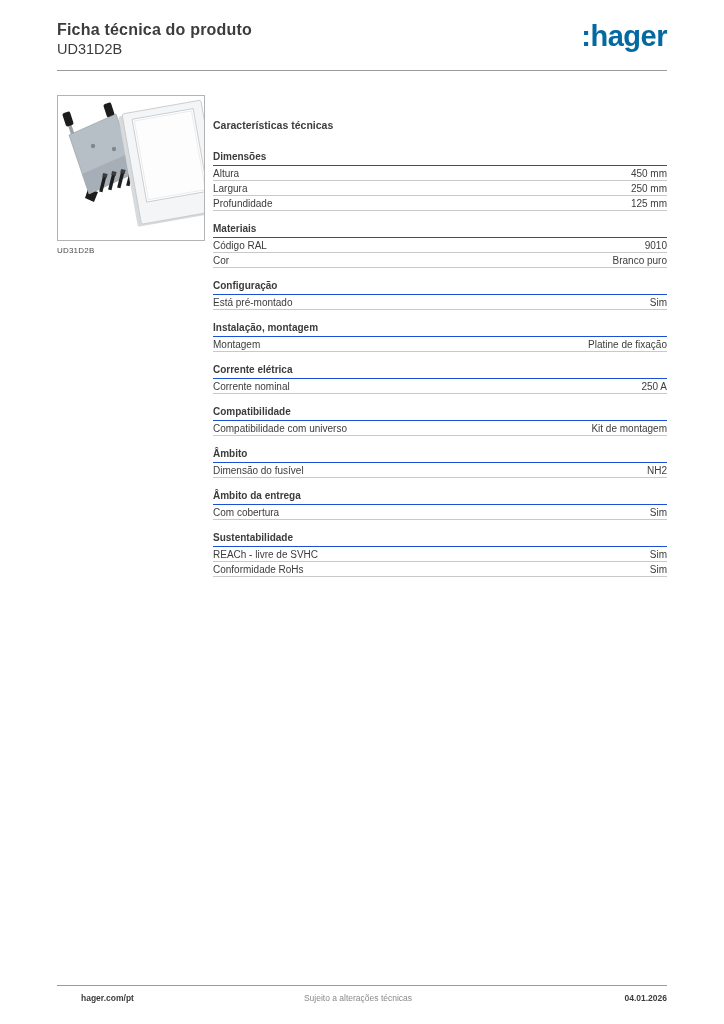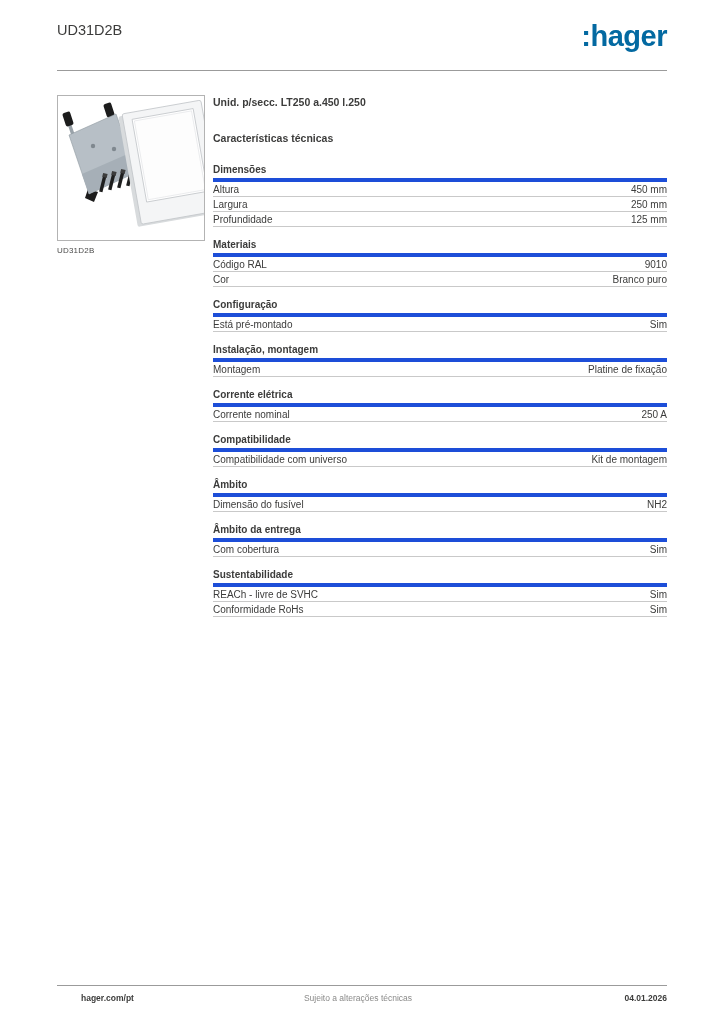--- a/index.html
+++ b/index.html
@@ -25,21 +25,21 @@
   .image-box { width:148px; height:146px; border:1px solid #b3b3b3; background:#fff; overflow:hidden; }
   .image-caption { margin-top:5px; font-size:8px; color:#4b4b4a; letter-spacing:.2px; }
 
   .spec-col { position:absolute; left:156px; right:0; top:0; }
   .product-name { font-size:10.5px; font-weight:bold; margin-top:1px; }
   .spec-heading { font-size:10.5px; font-weight:bold; margin-top:24px; margin-bottom:20px; }
 
   .section { margin-bottom:12px; }
   .section-title {
     font-size:10px; font-weight:bold;
-    padding-bottom:3px; border-bottom:4px solid #1d4ed8;
+    padding-bottom:3px; border-bottom:1px solid #1d4ed8;
   }
   .spec-row {
     display:flex; justify-content:space-between; align-items:center;
     height:15px; border-bottom:1px solid #c9c9c9;
     font-size:10px;
   }
   .spec-label { text-align:left; }
   .spec-value { text-align:left; }
 
   
@@ -48,20 +48,21 @@
   .footer-left { position:absolute; left:0; top:0; font-weight:bold;padding-left:24px; }
   .footer-center { position:absolute; left:0; right:8px; top:0; text-align:center; color:#8a8a89; }
   .footer-right { position:absolute; right:0; top:0; font-weight:bold; }
 </style>
 </head>
 <body>
 
 <div class="page">
 
   <div class="header">
+    <div class="page-title">Ficha técnica do produto</div>
     <div class="product-code">UD31D2B</div>
     <div class="logo" style="color: #0369a1;">:hager</div>
   </div>
   <div class="header-rule"></div>
 
   <div class="content">
 
     <div class="image-col">
       <div class="image-box">
         <svg width="146" height="144" viewBox="0 0 146 144">
@@ -109,21 +110,20 @@
             <rect x="0" y="0" width="80" height="112" rx="2" fill="#f4f5f6" stroke="#c2c6c9" stroke-width="0.8"></rect>
             <rect x="9" y="7" width="62" height="84" fill="#ffffff" stroke="#c2c6c9" stroke-width="0.8"></rect>
             <rect x="11" y="9" width="58" height="80" fill="#fdfdfd" stroke="#dfe2e4" stroke-width="0.6"></rect>
           </g>
         </svg>
       </div>
       <div class="image-caption">UD31D2B</div>
     </div>
 
     <div class="spec-col">
-      <div class="product-name">Unid. p/secc. LT250 a.450 l.250</div>
       <div class="spec-heading">Características técnicas</div>
       <div>
           <div class="section">
             <div class="section-title">Dimensões</div>
             <div class="spec-row">
               <span class="spec-label">Altura</span>
               <span class="spec-value">450 mm</span>
             </div>
             <div class="spec-row">
               <span class="spec-label">Largura</span>

